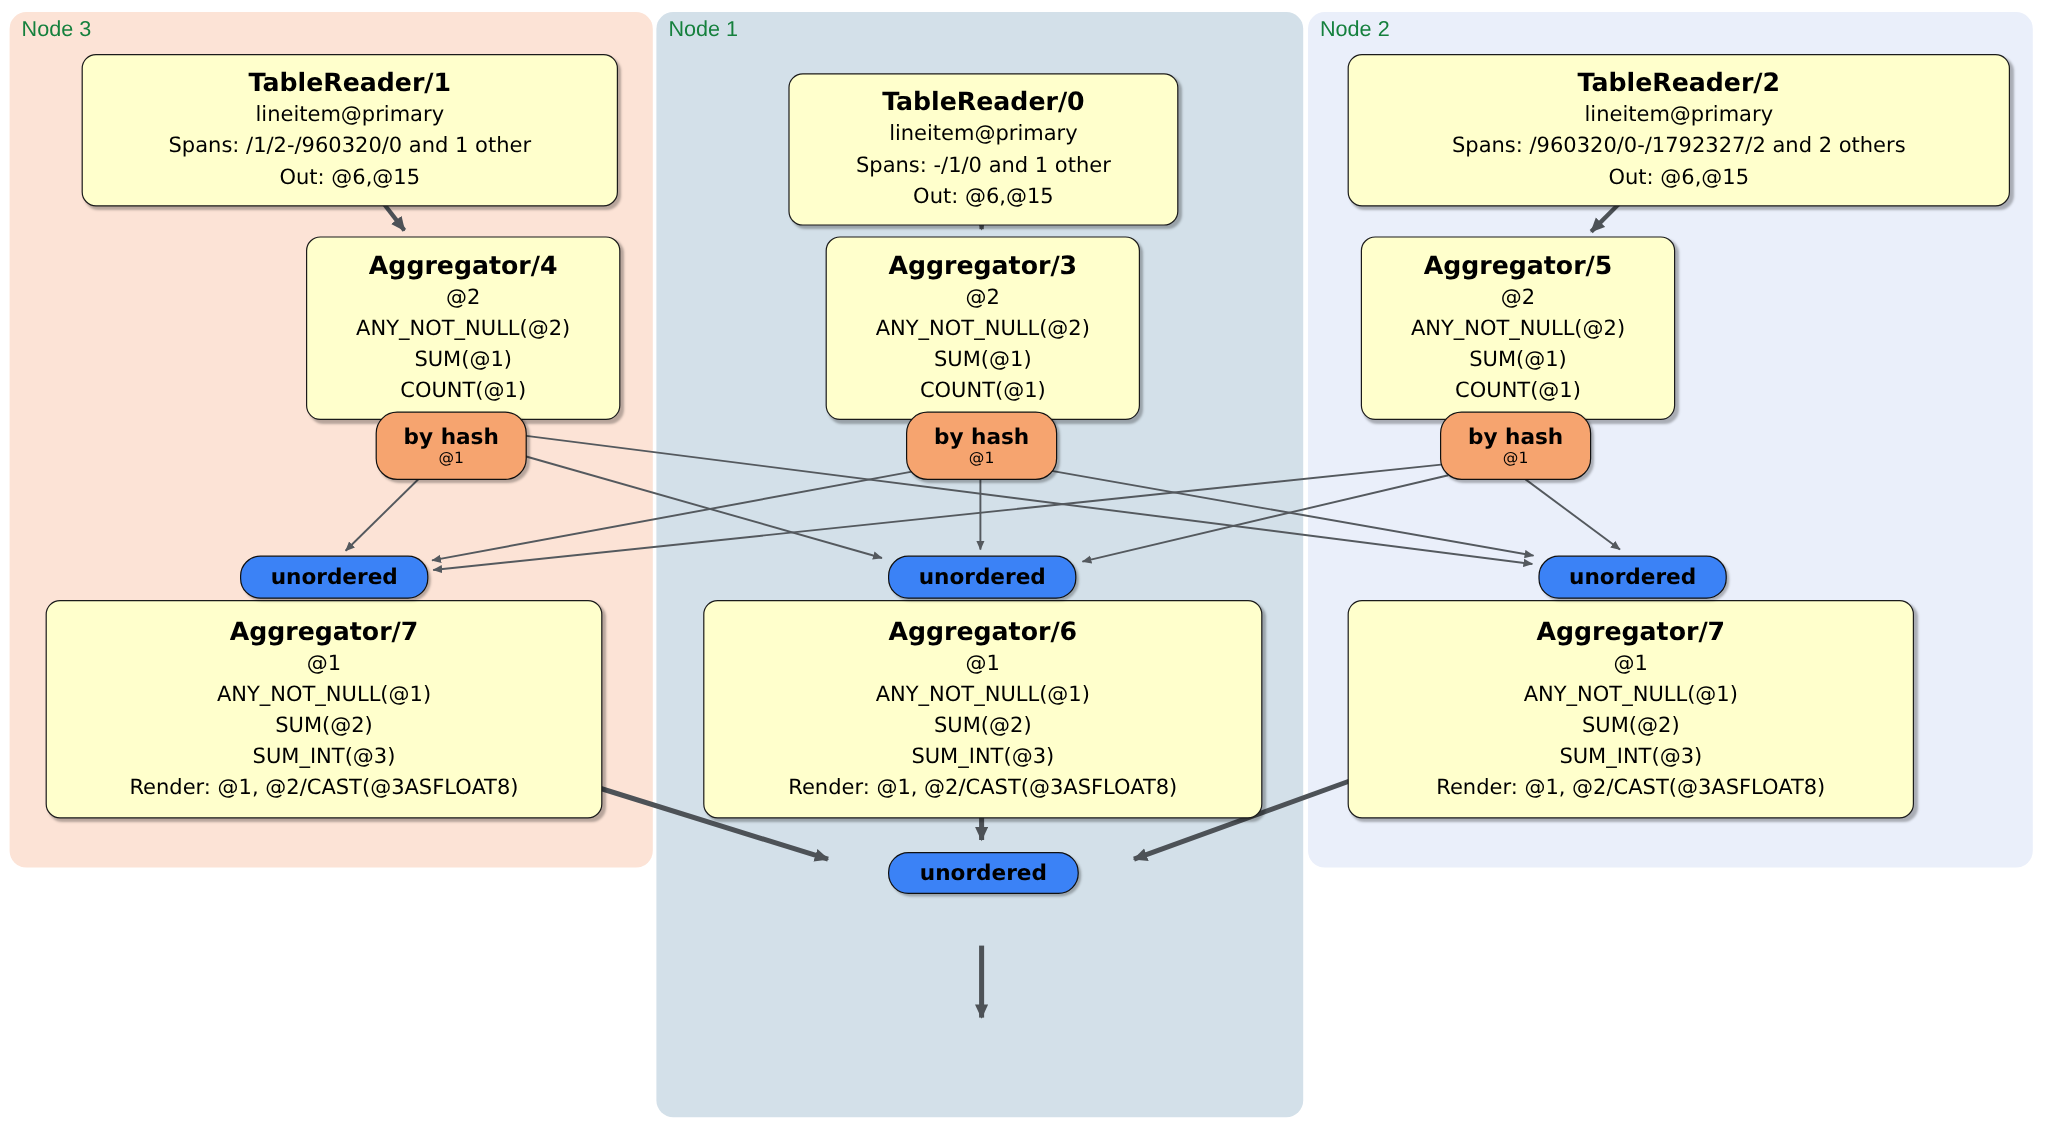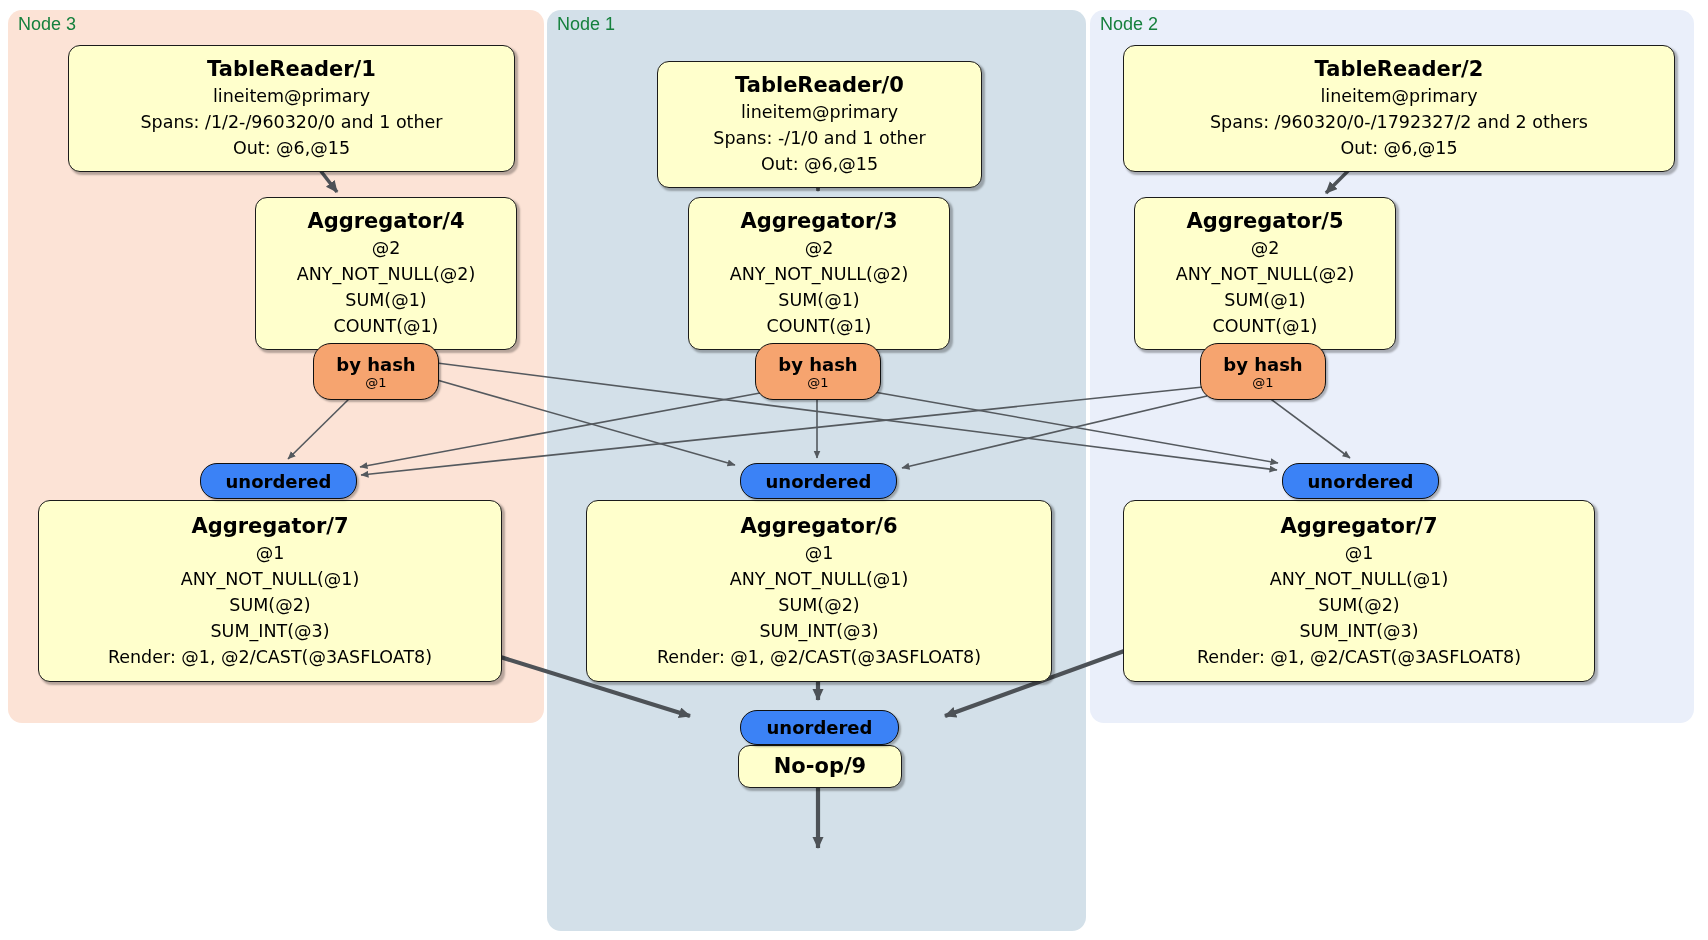--- a/index.html
+++ b/index.html
@@ -169,17 +169,14 @@
     <div class="bl">@1</div>
     <div class="bl">ANY_NOT_NULL(@1)</div>
     <div class="bl">SUM(@2)</div>
     <div class="bl">SUM_INT(@3)</div>
     <div class="bl">Render: @1, @2/CAST(@3ASFLOAT8)</div>
   </div>
 
   <div class="pill sync" style="left:740px;top:710px;width:157px;height:33px;">
     <div class="pt">unordered</div>
   </div>
-  <div class="pbox" style="left:738px;top:745px;width:162px;height:41px;">
-    <div class="bt">No-op/9</div>
-  </div>
 
 </div>
 
 </body></html>

